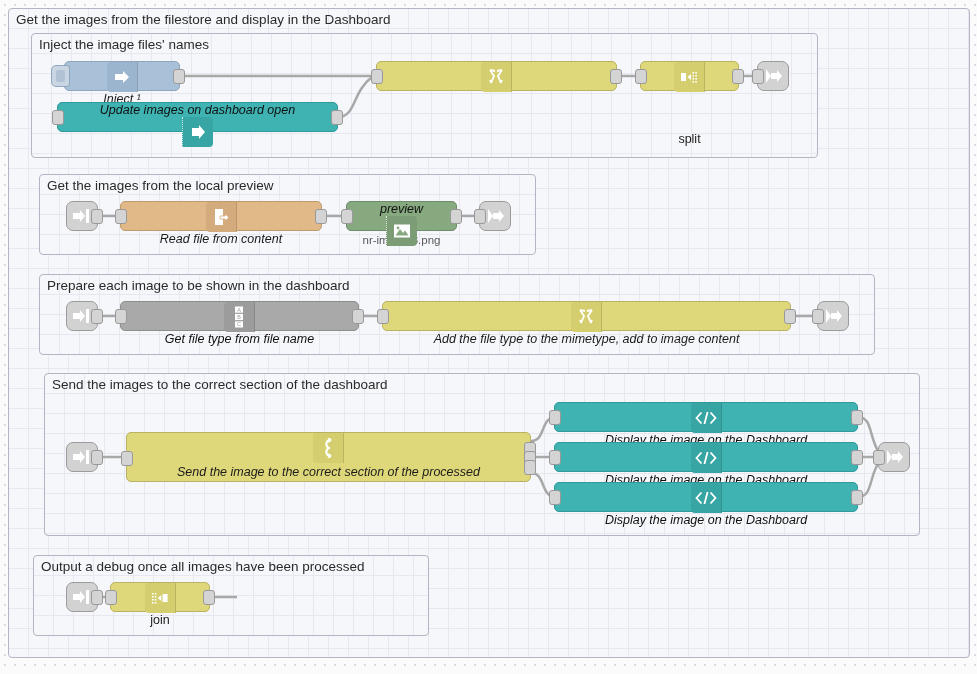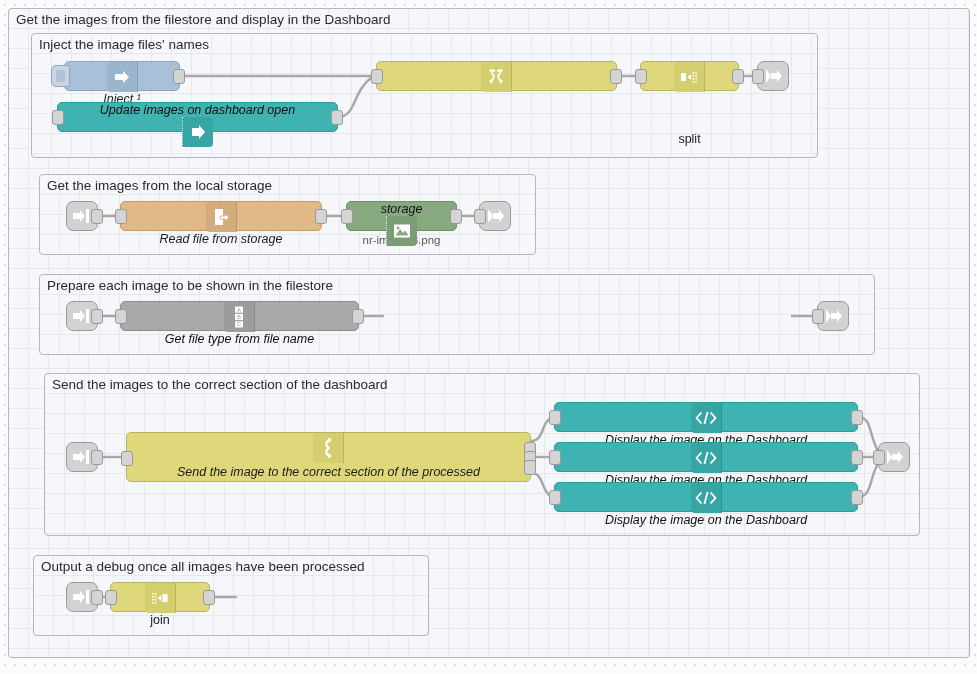--- a/index.html
+++ b/index.html
@@ -240,45 +240,45 @@
 
   <div class="linknode" style="left:757px;top:61px;">
     <svg class="icon-svg" width="20" height="18" viewBox="0 0 20 18">
       <path d="M3,2 L3,16 L8,9 Z" fill="#ffffff"></path>
       <path d="M8,6 L14,6 L14,3 L19,9 L14,15 L14,12 L8,12 Z" fill="#ffffff"></path>
     </svg>
     <div class="port in"></div>
   </div>
 
   <div class="group" style="left:39px;top:174px;width:497px;height:81px;">
-    <span class="group-label">Get the images from the local storage</span>
+    <span class="group-label">Get the images from the local preview</span>
   </div>
 
   <div class="linknode" style="left:66px;top:201px;">
     <svg class="icon-svg" width="20" height="18" viewBox="0 0 20 18">
       <path d="M1,6 L8,6 L8,3 L13,9 L8,15 L8,12 L1,12 Z" fill="#ffffff"></path>
       <rect x="14" y="2" width="3" height="14" fill="#ffffff"></rect>
     </svg>
     <div class="port out"></div>
   </div>
 
   <div class="node n-tan" style="left:120px;top:201px;width:202px;">
     <div class="icon-box">
       <svg class="icon-svg" width="18" height="18" viewBox="0 0 18 18">
         <path d="M3,1 L11,1 L11,17 L3,17 Z" fill="#ffffff"></path>
         <path d="M8,8 L13,8 L13,6 L17,9.5 L13,13 L13,11 L8,11 Z" fill="#ffffff" stroke="#d3ab7c" stroke-width="0.8"></path>
       </svg>
     </div>
-    <div class="label center">Read file from storage</div>
+    <div class="label center">Read file from content</div>
     <div class="port in"></div>
     <div class="port out"></div>
   </div>
 
   <div class="node n-green2" style="left:346px;top:201px;width:111px;">
-    <div class="label center">storage</div>
+    <div class="label center">preview</div>
     <div class="icon-box right">
       <svg class="icon-svg" width="18" height="16" viewBox="0 0 18 16">
         <rect x="1" y="1.5" width="16" height="13" fill="#ffffff"></rect>
         <path d="M2.5,12.5 L7,6 L10,10 L12,7.5 L15.5,12.5 Z" fill="#87a980"></path>
         <circle cx="5" cy="5" r="1.4" fill="#87a980"></circle>
       </svg>
     </div>
     <div class="port in"></div>
     <div class="port out"></div>
   </div>
@@ -286,21 +286,21 @@
 
   <div class="linknode" style="left:479px;top:201px;">
     <svg class="icon-svg" width="20" height="18" viewBox="0 0 20 18">
       <path d="M3,2 L3,16 L8,9 Z" fill="#ffffff"></path>
       <path d="M8,6 L14,6 L14,3 L19,9 L14,15 L14,12 L8,12 Z" fill="#ffffff"></path>
     </svg>
     <div class="port in"></div>
   </div>
 
   <div class="group" style="left:39px;top:274px;width:836px;height:81px;">
-    <span class="group-label">Prepare each image to be shown in the filestore</span>
+    <span class="group-label">Prepare each image to be shown in the dashboard</span>
   </div>
 
   <div class="linknode" style="left:66px;top:301px;">
     <svg class="icon-svg" width="20" height="18" viewBox="0 0 20 18">
       <path d="M1,6 L8,6 L8,3 L13,9 L8,15 L8,12 L1,12 Z" fill="#ffffff"></path>
       <rect x="14" y="2" width="3" height="14" fill="#ffffff"></rect>
     </svg>
     <div class="port out"></div>
   </div>
 
@@ -313,20 +313,32 @@
         <text x="7" y="5.6" font-size="5.4" text-anchor="middle" fill="#9c9c9c" font-family="Liberation Sans, sans-serif">A</text>
         <text x="7" y="13" font-size="5.4" text-anchor="middle" fill="#9c9c9c" font-family="Liberation Sans, sans-serif">B</text>
         <text x="7" y="20.4" font-size="5.4" text-anchor="middle" fill="#9c9c9c" font-family="Liberation Sans, sans-serif">C</text>
       </svg>
     </div>
     <div class="label center">Get file type from file name</div>
     <div class="port in"></div>
     <div class="port out"></div>
   </div>
 
+  <div class="node n-yellow" style="left:382px;top:301px;width:409px;">
+    <div class="icon-box">
+      <svg class="icon-svg" width="18" height="18" viewBox="0 0 18 18">
+        <path d="M3,2 L7,8 L4,15 M15,2 L11,8 L14,15" stroke="#fff" stroke-width="1.8" fill="none"></path>
+        <path d="M3,2 L8,3 M15,2 L10,3" stroke="#fff" stroke-width="1.8" fill="none"></path>
+        <path d="M4.5,15 L3,12 M13.5,15 L15,12" stroke="#fff" stroke-width="1.8" fill="none"></path>
+      </svg>
+    </div>
+    <div class="label center">Add the file type to the mimetype, add to image content</div>
+    <div class="port in"></div>
+    <div class="port out"></div>
+  </div>
 
   <div class="linknode" style="left:817px;top:301px;">
     <svg class="icon-svg" width="20" height="18" viewBox="0 0 20 18">
       <path d="M3,2 L3,16 L8,9 Z" fill="#ffffff"></path>
       <path d="M8,6 L14,6 L14,3 L19,9 L14,15 L14,12 L8,12 Z" fill="#ffffff"></path>
     </svg>
     <div class="port in"></div>
   </div>
 
   <div class="group" style="left:44px;top:373px;width:876px;height:163px;">

